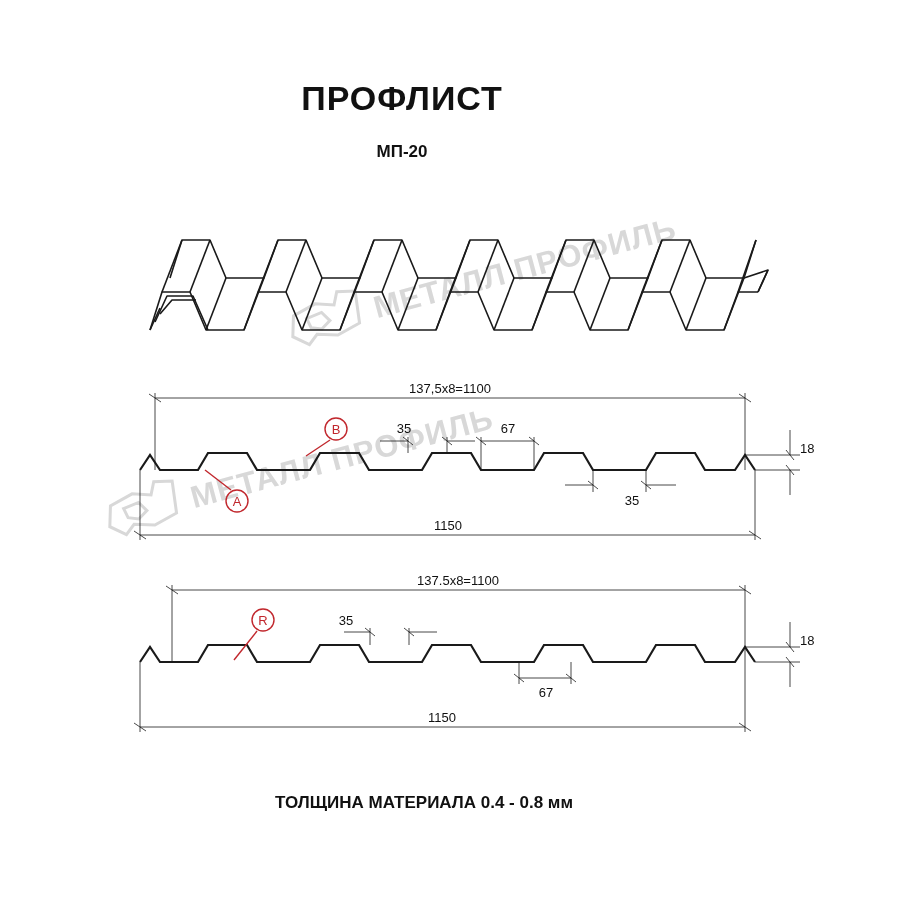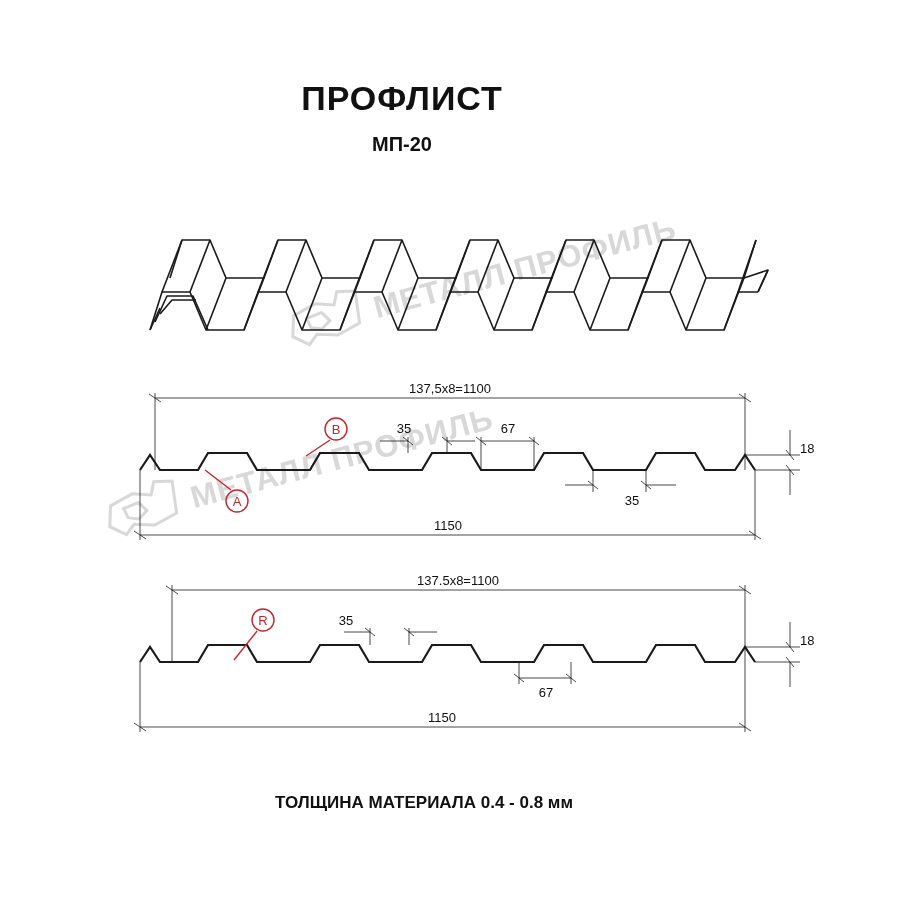--- a/index.html
+++ b/index.html
@@ -30,24 +30,24 @@
     pointer-events: none;
   }
   .title-main {
     font-size: 34px;
     font-weight: bold;
     letter-spacing: 1px;
     color: #111111;
     line-height: 40px;
   }
   .title-sub {
-    font-size: 20px;
+    font-size: 17px;
     font-weight: bold;
     color: #111111;
-    margin-top: 16px;
+    margin-top: 24px;
     line-height: 20px;
   }
   .footer-note {
     position: absolute;
     left: 0;
     top: 793px;
     width: 848px;
     text-align: center;
     font-size: 17px;
     font-weight: bold;

